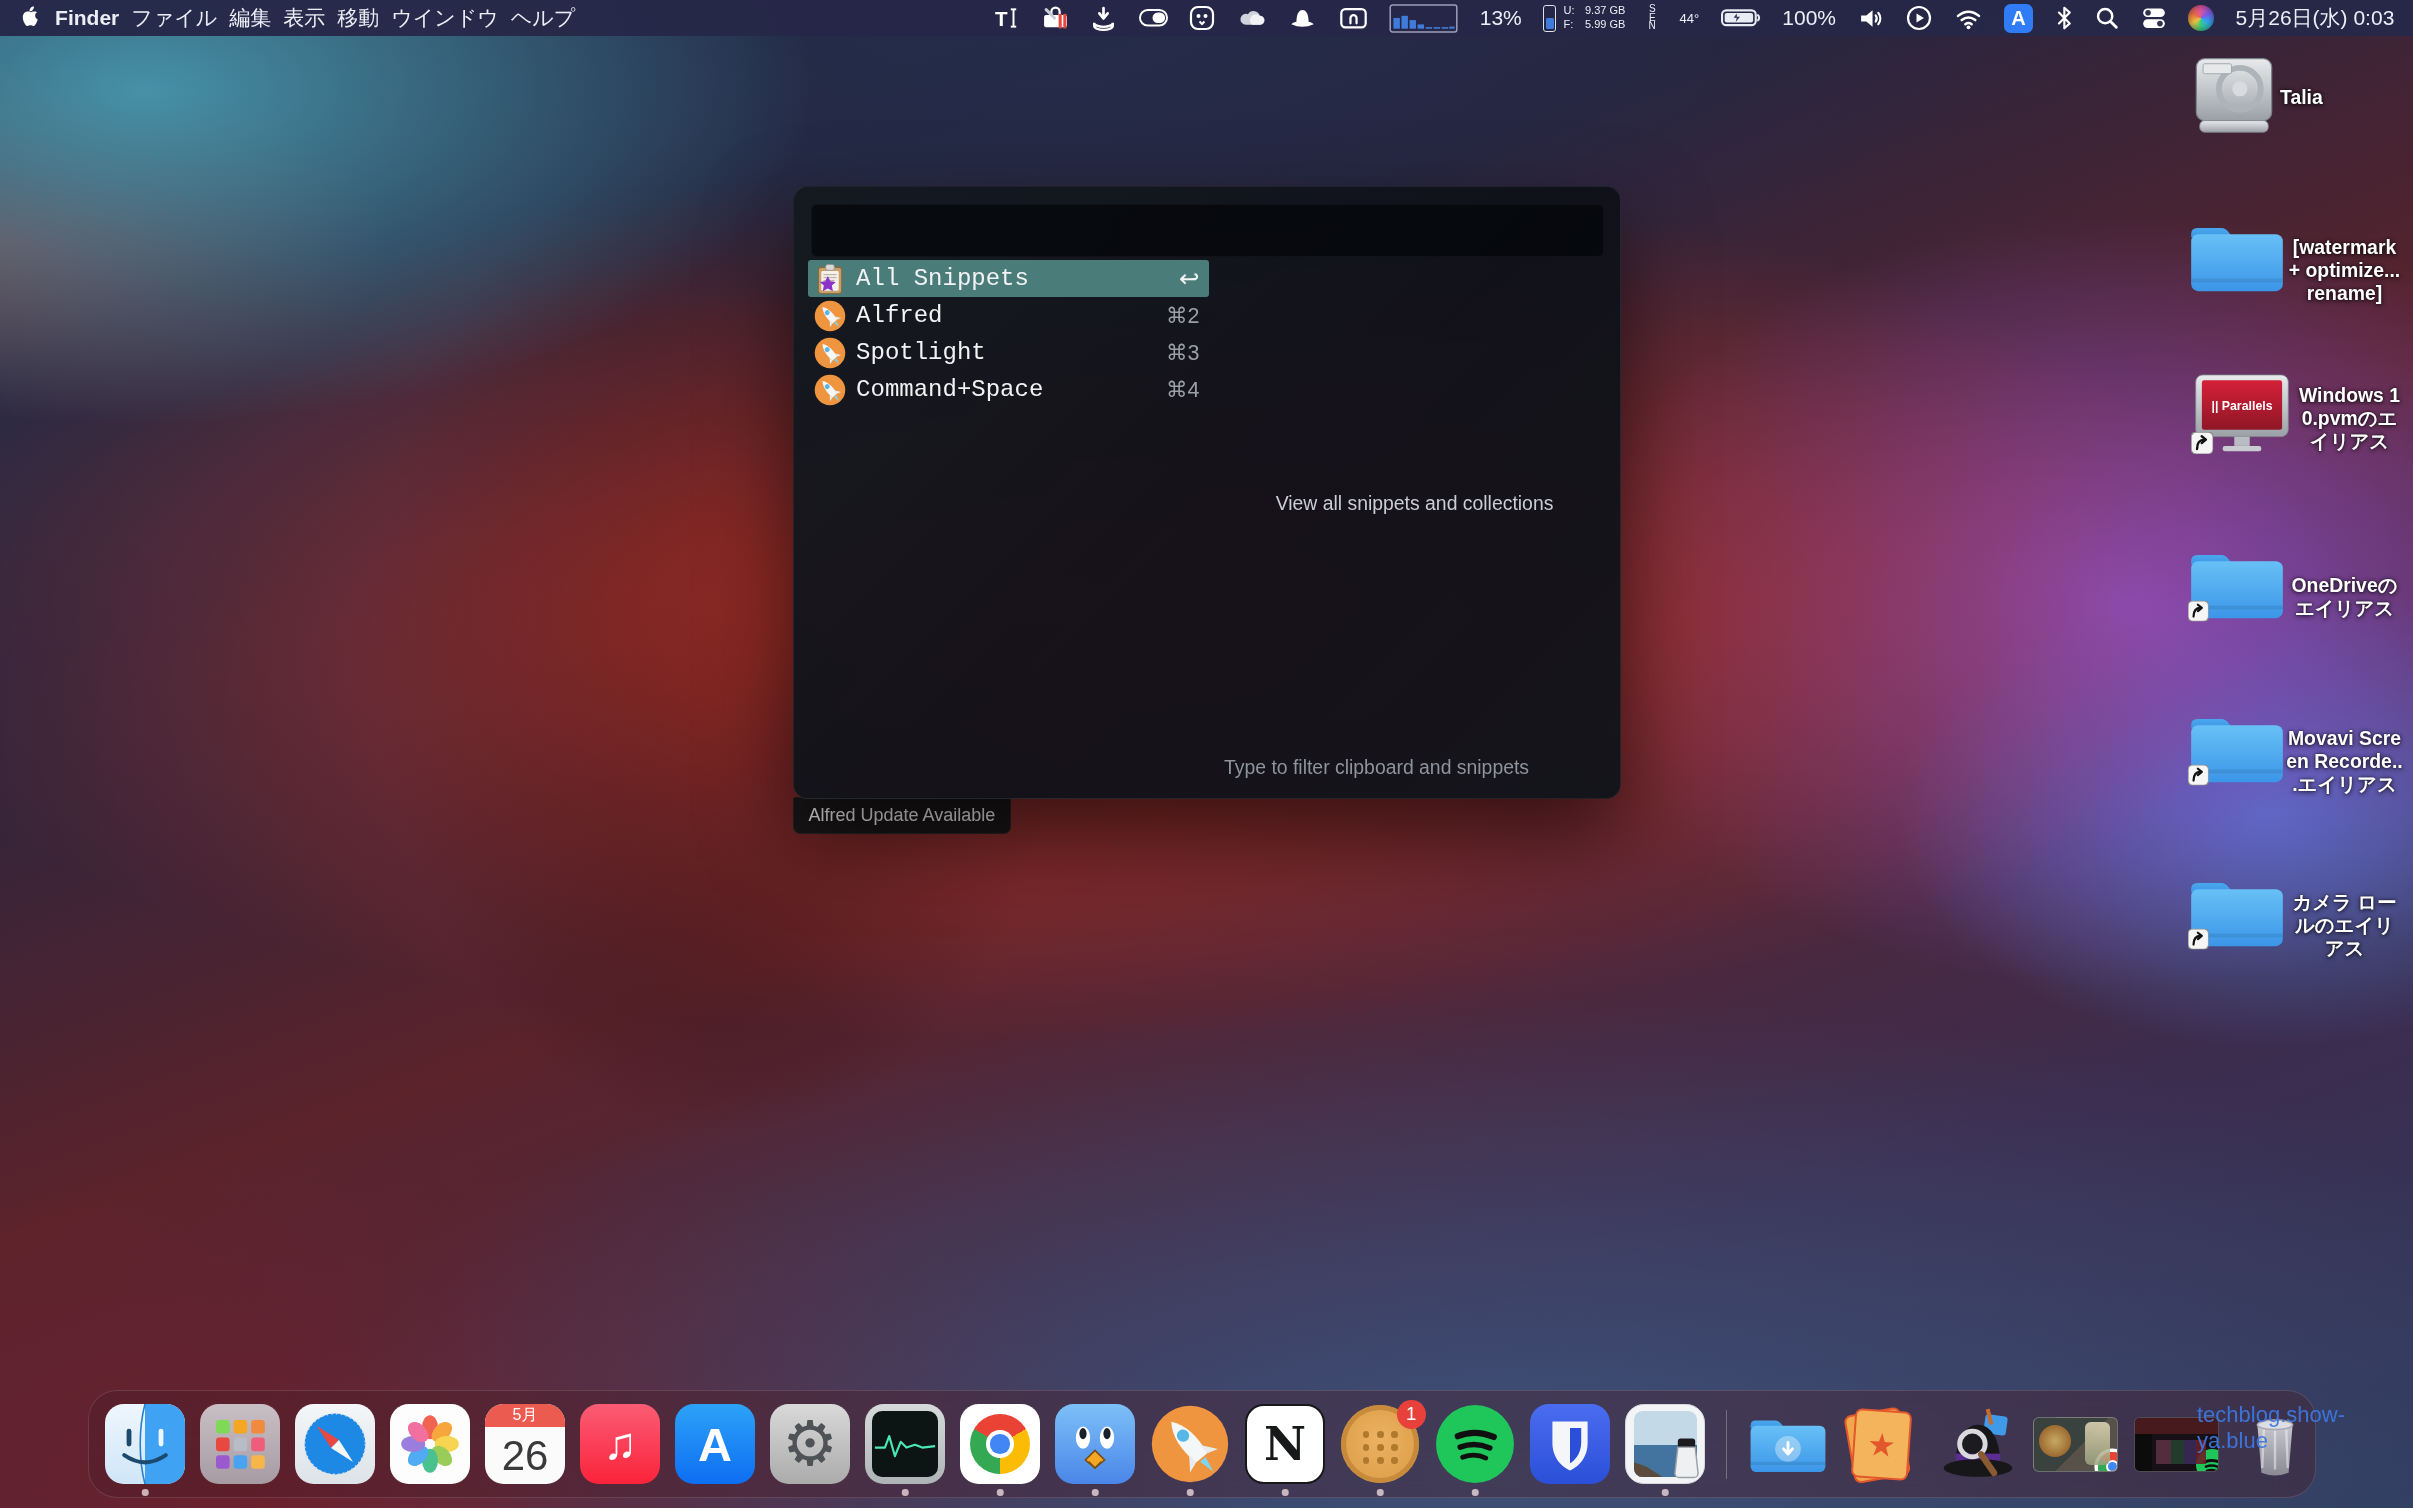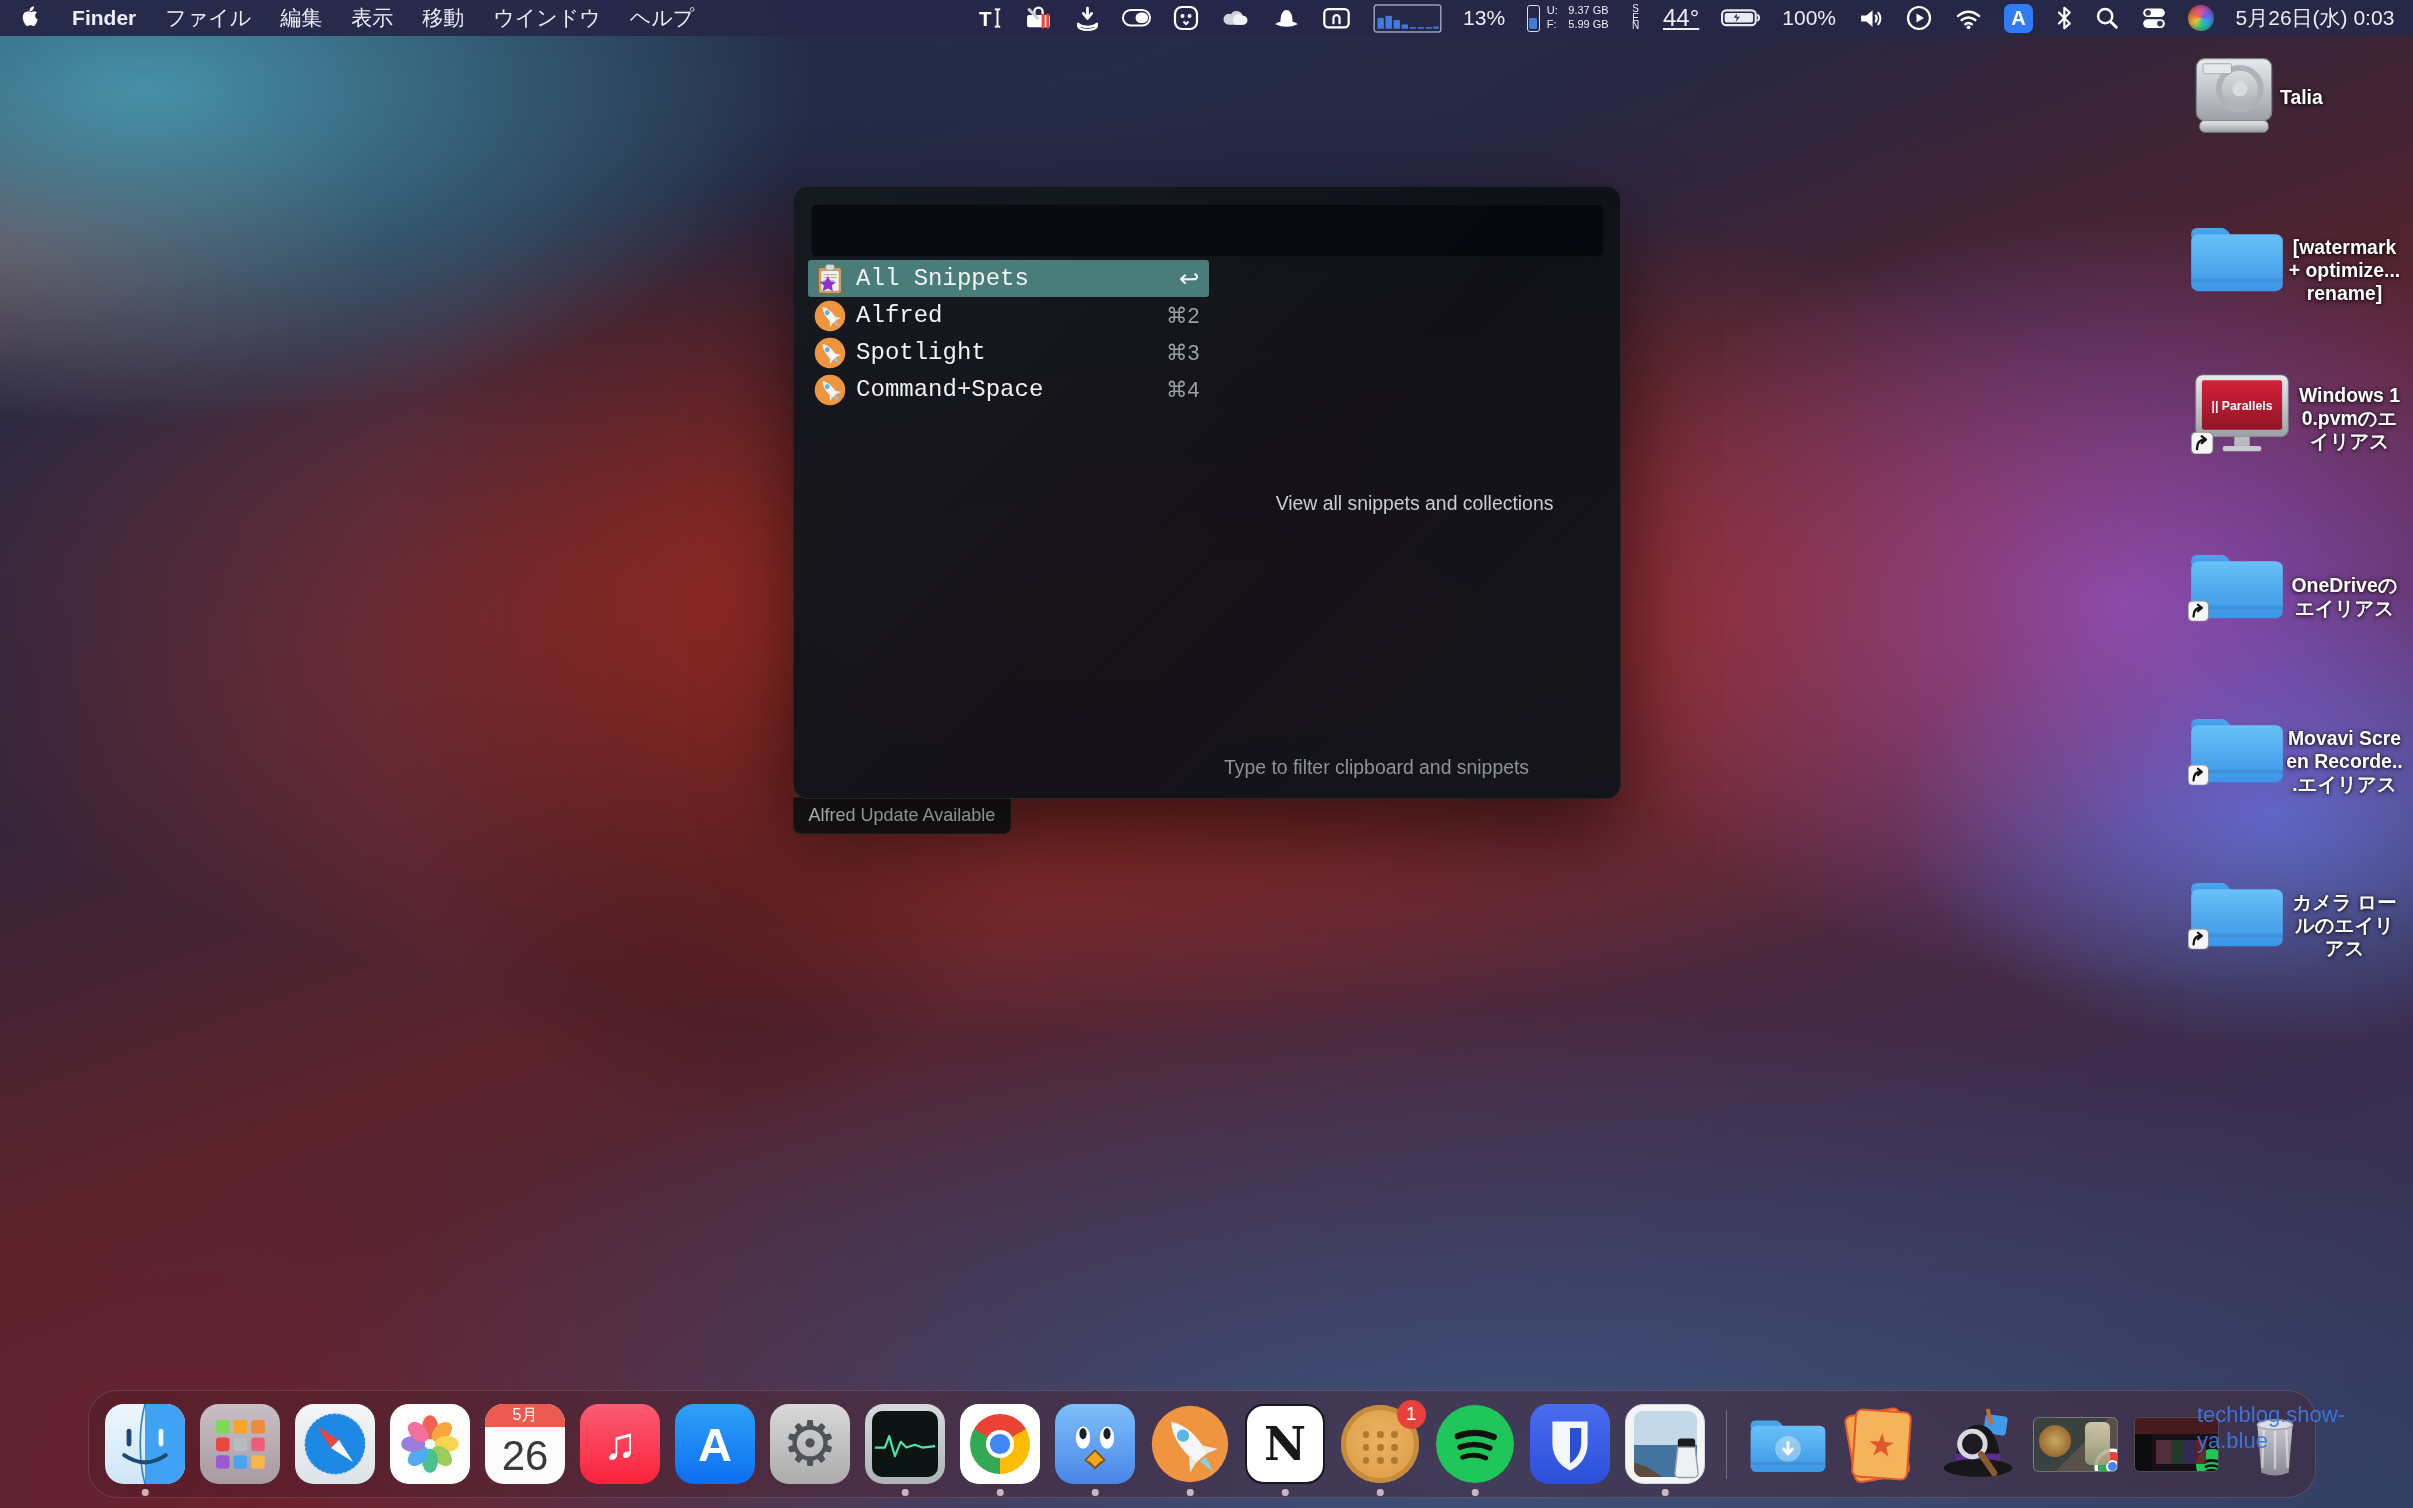--- a/index.html
+++ b/index.html
@@ -23,36 +23,36 @@
       linear-gradient(160deg,#203048 0%,#28253f 28%,#5c232b 52%,#3c2c4e 78%,#2e3a5c 100%);
   }
 
   
   .menubar{
     position:absolute; top:0; left:0; right:0; height:36px;
     background:rgba(38,40,72,.96);
     display:flex; align-items:center; color:#eceef6; font-size:21px;
     padding:0 18.7px; z-index:50;
   }
-  .menubar .left{ display:flex; align-items:center; gap:29px;text-align:center; }
+  .menubar .left{ display:flex; align-items:center; gap:12px;text-align:center; }
   .menubar .apple{ width:24.4px; height:29px; display:flex; align-items:center; }
   .menubar .appname{ font-weight:700; }
   .menubar .menu-item{ white-space:nowrap; }
   .menubar .right{ margin-left:auto; display:flex; align-items:center; gap:21.5px; }
   .micon{ display:flex; align-items:center; justify-content:center; height:32px; }
   .micon svg{ display:block; }
   .cpu-pct,.batt-pct,.clock{ white-space:nowrap; font-size:21px; }
   .mem-widget{ display:flex; align-items:center; gap:7.2px; }
   .mem-bar{ width:13px; height:27px; border:1.4px solid #dfe2ee; border-radius:2.9px; position:relative; }
   .mem-bar i{ position:absolute; left:1.4px; right:1.4px; bottom:1.4px; height:46%; background:#3f7bdb; border-radius:1.4px; }
   .mem-text{ font-size:11px; line-height:13.6px; }
   .mem-text b{ font-weight:400; display:inline-block; width:21.5px; }
   .weather{ display:flex; align-items:center; gap:22px; }
   .station{ width:10.8px; font-size:10px; line-height:8.6px; word-break:break-all; text-align:center; letter-spacing:0; }
-  .temp{ font-size:24px;text-decoration:underline; }
+  .temp{ font-size:13px; }
   .input-badge{ width:29px; height:29px; border-radius:6.5px; background:#2f7cf6; color:#fff;
     display:flex; align-items:center; justify-content:center; font-size:20px; font-weight:600; }
   .siri-ball{ width:26px; height:26px; border-radius:50%;
     background:conic-gradient(#e255a1,#7a5ae8,#31a8f0,#35d07f,#f3c43e,#e86a4a,#e255a1);
     box-shadow:inset 0 0 7.2px rgba(0,0,0,.5); }
 
   
   .desktop-icon{ position:absolute; width:215px; left:2188px; display:flex; align-items:center; }
   .desktop-icon .ic{ position:relative; height:93px; display:flex; justify-content:center; }
   .desktop-icon .lbl{

